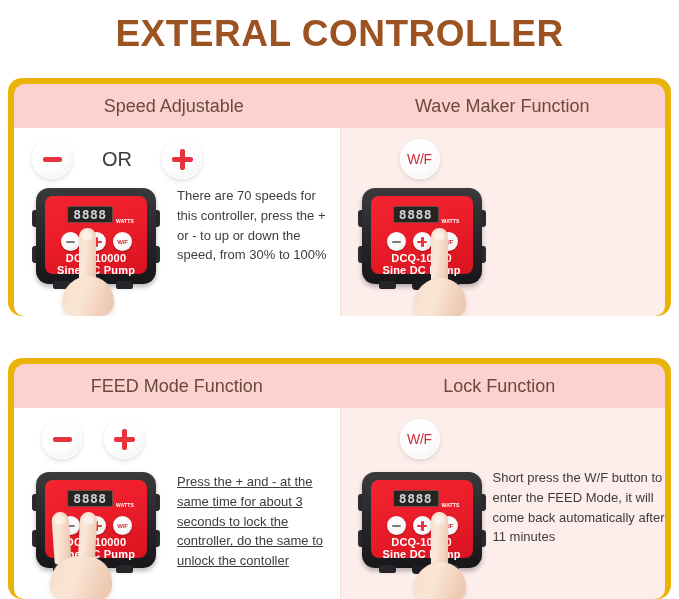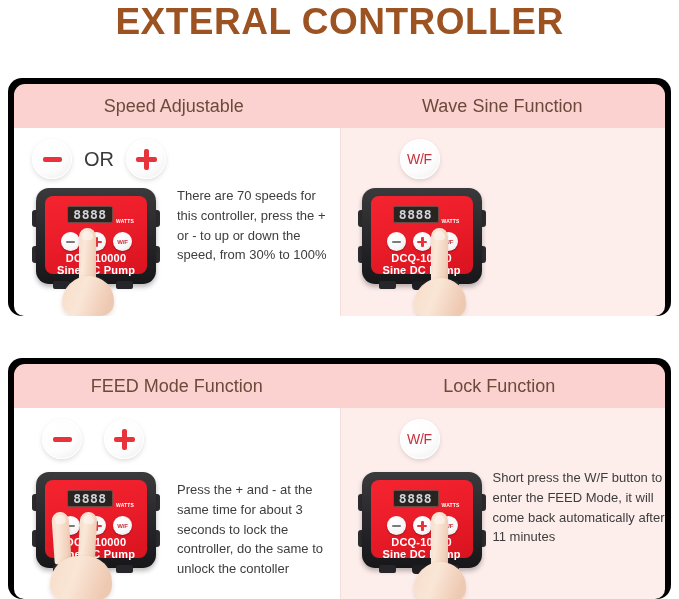--- a/index.html
+++ b/index.html
@@ -15,38 +15,38 @@
   #stage {
     position: relative;
     width: 679px;
     height: 599px;
     background: #ffffff;
   }
 
   
   .page-title {
     position: absolute;
-    left: 0; top: 0;
+    left: 0; top: 12px;
     width: 679px;
     height: 52px;
     line-height: 44px;
     text-align: center;
     font-size: 37px;
     font-weight: bold;
     letter-spacing: 0.5px;
     color: #9c5221;
     white-space: nowrap;
   }
 
   
   .panel {
     position: absolute;
     left: 8px;
     width: 663px;
-    background: #000000;
+    background: #eab308;
     border-radius: 14px;
     overflow: hidden;
   }
   .panel.row1 { top: 78px;  height: 238px; }
   .panel.row2 { top: 358px; height: 241px; }
 
   
   .panel-header {
     position: absolute;
     left: 6px; top: 6px;
@@ -92,21 +92,21 @@
     width: 1px;
     background: #f4dedb;
   }
 
   
   .badges {
     position: absolute;
     left: 18px; top: 8px;
     display: flex;
     align-items: center;
-    gap: 10px;
+    gap: 28px;
     height: 46px;
   }
   .badges.centered { left: 60px; }
 
   .badge {
     position: relative;
     width: 40px; height: 40px;
     border-radius: 50%;
     background: radial-gradient(circle at 34% 28%, #ffffff 0%, #fdfdfd 55%, #ebebeb 100%);
     box-shadow: 0 2px 4px rgba(120,100,100,0.22), inset 0 0 0 1px rgba(255,255,255,0.9);
@@ -302,35 +302,35 @@
 
   
   .desc {
     position: absolute;
     font-size: 13px;
     line-height: 1.52;
     color: #3d3d3d;
   }
   .desc.d1 { left: 163px; top: 58px;  width: 160px; }
   .desc.d2 { left: 153px; top: 52px;  width: 168px; }
-  .desc.d3 { left: 163px; top: 72px;  width: 162px; }
+  .desc.d3 { left: 163px; top: 64px;  width: 162px; text-decoration: underline; }
   .desc.d4 { left: 153px; top: 60px;  width: 172px; }
 </style>
 </head>
 <body>
 
 <div id="stage">
 
   <div class="page-title">EXTERAL CONTROLLER</div>
 
   <div class="panel row1">
 
     <div class="panel-header">
       <div class="htitle left">Speed Adjustable</div>
-      <div class="htitle right">Wave Sine Function</div>
+      <div class="htitle right">Wave Maker Function</div>
     </div>
 
     <div class="panel-body">
 
       <div class="half light">
 
         <div class="badges">
           <div class="badge">
             <span class="sym-minus"></span>
           </div>

